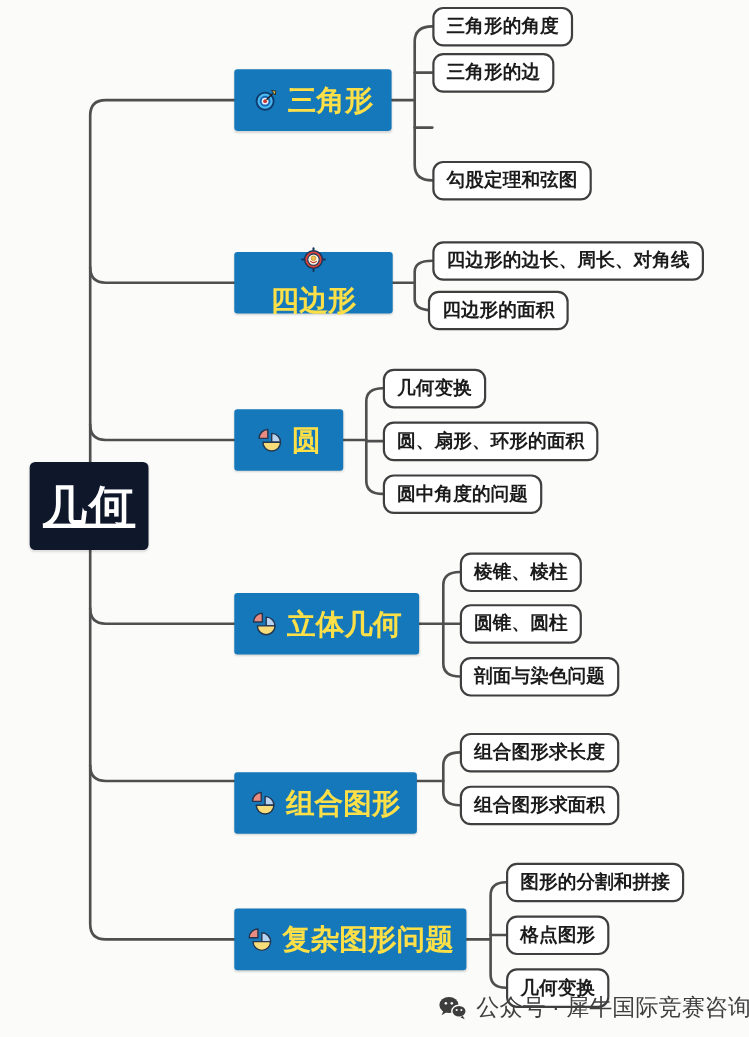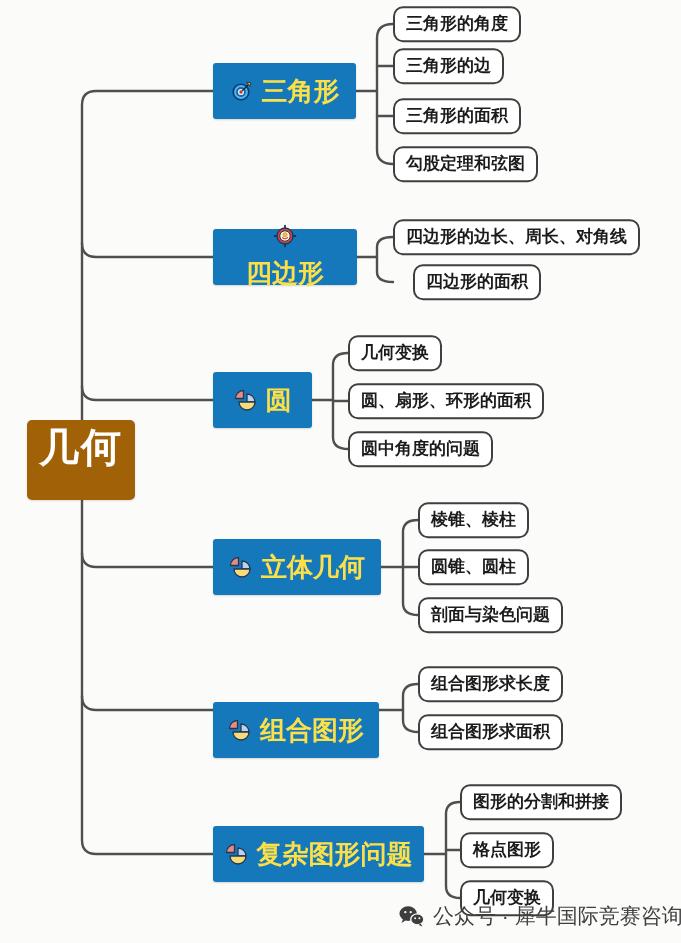--- a/index.html
+++ b/index.html
@@ -11,24 +11,24 @@
     position:relative;
     width:681px;height:943px;
     background:#fbfbfa;
     overflow:hidden;
   }
   svg.connectors{
     position:absolute;left:0;top:0;z-index:0;
   }
   .root-node{
     position:absolute;left:27px;top:420px;width:108px;height:80px;
-    background:#a16207;border-radius:5px;
-    display:flex;justify-content:center;
+    background:#0f172a;border-radius:5px;
+    display:flex;align-items:center;justify-content:center;
     color:#ffffff;font-size:40px;font-weight:700;letter-spacing:2px;
-    z-index:2;box-shadow:0 1px 2px rgba(0,0,0,.12);
+    z-index:2;box-shadow:0 1px 2px rgba(0,0,0,.12);text-decoration:underline;
   }
   .branch-node{
     position:absolute;height:56px;
     background:#1478bb;border-radius:3px;
     display:flex;align-items:center;justify-content:center;gap:8px;
     color:#fde047;font-size:26px;font-weight:700;
     z-index:2;box-shadow:0 1px 2px rgba(0,0,0,.15);
     white-space:nowrap;
   }
   .branch-node .nicon{flex:0 0 auto;display:block;}
@@ -102,40 +102,39 @@
       <circle cx="11" cy="13" r="4.9" fill="#1266b4"></circle>
       <circle cx="11" cy="13" r="3.1" fill="#e8eef5"></circle>
       <circle cx="11" cy="13" r="1.7" fill="#c8372d"></circle>
       <path d="M18 6 L12.3 11.7" stroke="#222" stroke-width="1.5"></path>
       <path d="M16.8 3.2 L20.8 3.8 L20.2 7.4 Z" fill="#f4c542" stroke="#222" stroke-width="0.8"></path>
     </svg>
     <span>三角形</span>
   </div>
   <div class="child-node" style="left:393px;top:24px"><span>三角形的角度</span></div>
   <div class="child-node" style="left:393px;top:66px"><span>三角形的边</span></div>
-  <div class="child-node" style="left:393px;top:116px"><span>三角形的面积</span></div>
   <div class="child-node" style="left:393px;top:164px"><span>勾股定理和弦图</span></div>
 
   <div class="branch-node" id="b1">
     <svg class="nicon" width="24" height="24" viewBox="0 0 24 24">
       <g stroke="#16365c" stroke-width="1.8" stroke-linecap="round">
         <path d="M12 1.6 V4"></path>
           <path d="M12 20 V22.4"></path>
           <path d="M1.6 12 H4"></path>
           <path d="M20 12 H22.4"></path>
       </g>
       <circle cx="12" cy="12" r="8" fill="#d84238" stroke="#16365c" stroke-width="1.3"></circle>
       <circle cx="12" cy="12" r="5.2" fill="#fdf6e3" stroke="#16365c" stroke-width="1"></circle>
       <circle cx="12" cy="10.8" r="2.1" fill="#f2c14e" stroke="#b07d1e" stroke-width="0.6"></circle>
       <path d="M9.4 13.6 q2.6 2.2 5.2 0" stroke="#c0392b" stroke-width="1.1" fill="none" stroke-linecap="round"></path>
     </svg>
     <span>四边形</span>
   </div>
   <div class="child-node" style="left:393px;top:237px"><span>四边形的边长、周长、对角线</span></div>
-  <div class="child-node" style="left:413px;top:282px"><span>四边形的面积</span></div>
+  <div class="child-node" style="left:389px;top:282px"><span>四边形的面积</span></div>
 
   <div class="branch-node" id="b2">
     <svg class="nicon" width="24" height="24" viewBox="0 0 24 24">
       <path d="M13 6 A8 8 0 0 1 21 14 L13 14 Z" fill="#b8d4f0" stroke="#26364f" stroke-width="1.3" stroke-linejoin="round"></path>
       <path d="M21 14 A8 8 0 0 1 5 14 L13 14 Z" fill="#f6dd7a" stroke="#26364f" stroke-width="1.3" stroke-linejoin="round"></path>
       <path d="M9.5 2.5 A8 8 0 0 0 1.5 10.5 L9.5 10.5 Z" fill="#e98b80" stroke="#26364f" stroke-width="1.3" stroke-linejoin="round"></path>
     </svg>
     <span>圆</span>
   </div>
   <div class="child-node" style="left:348px;top:353px"><span>几何变换</span></div>

